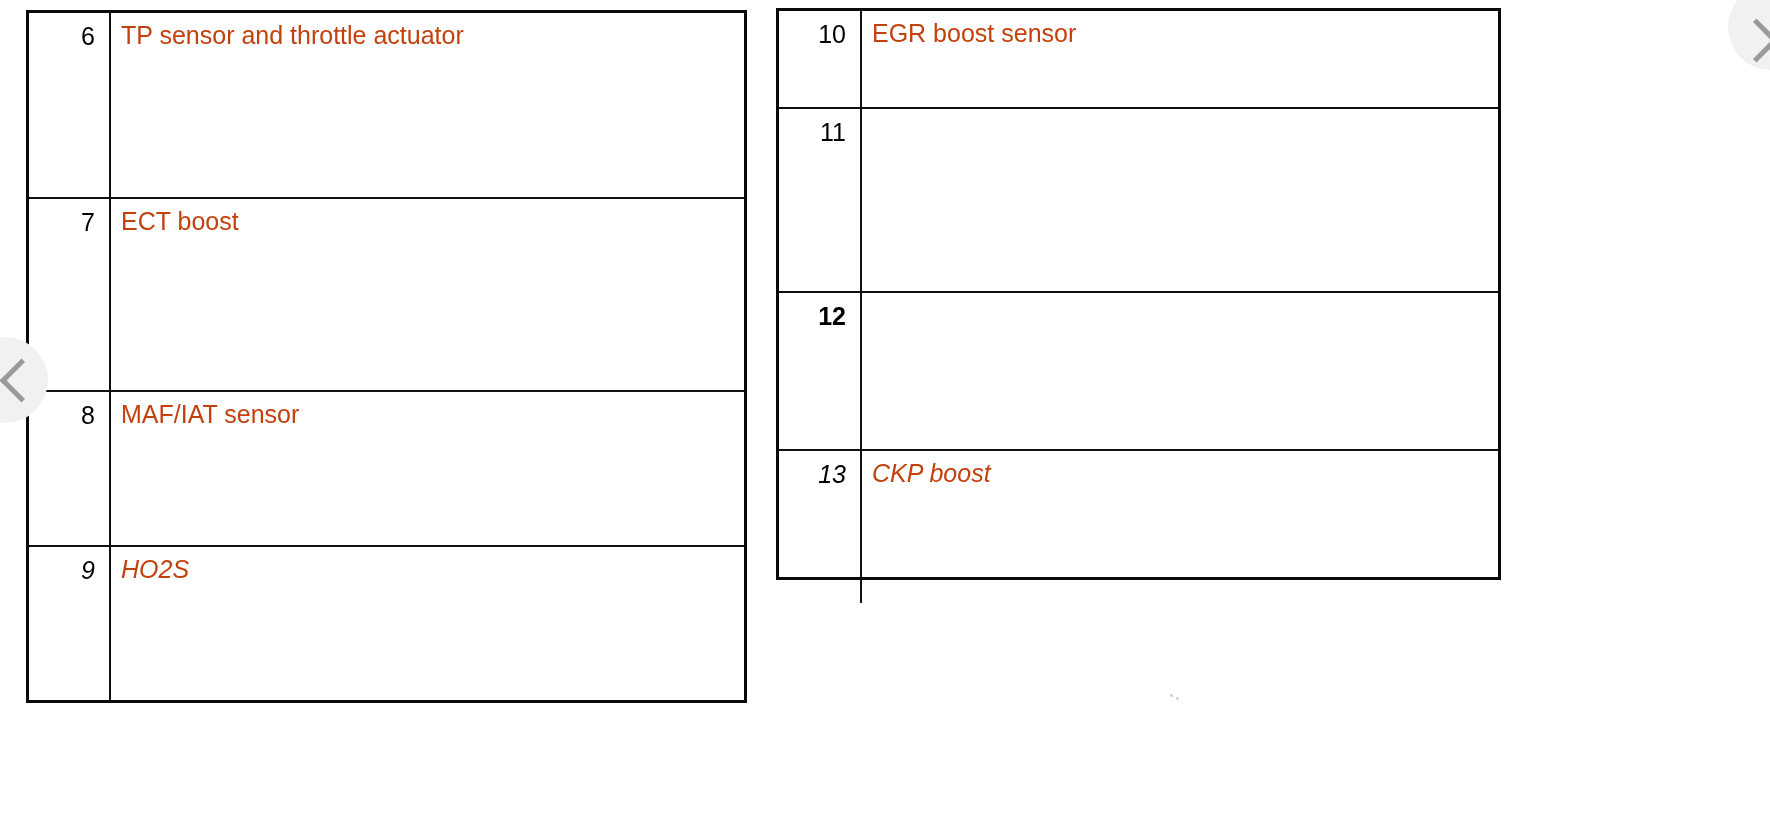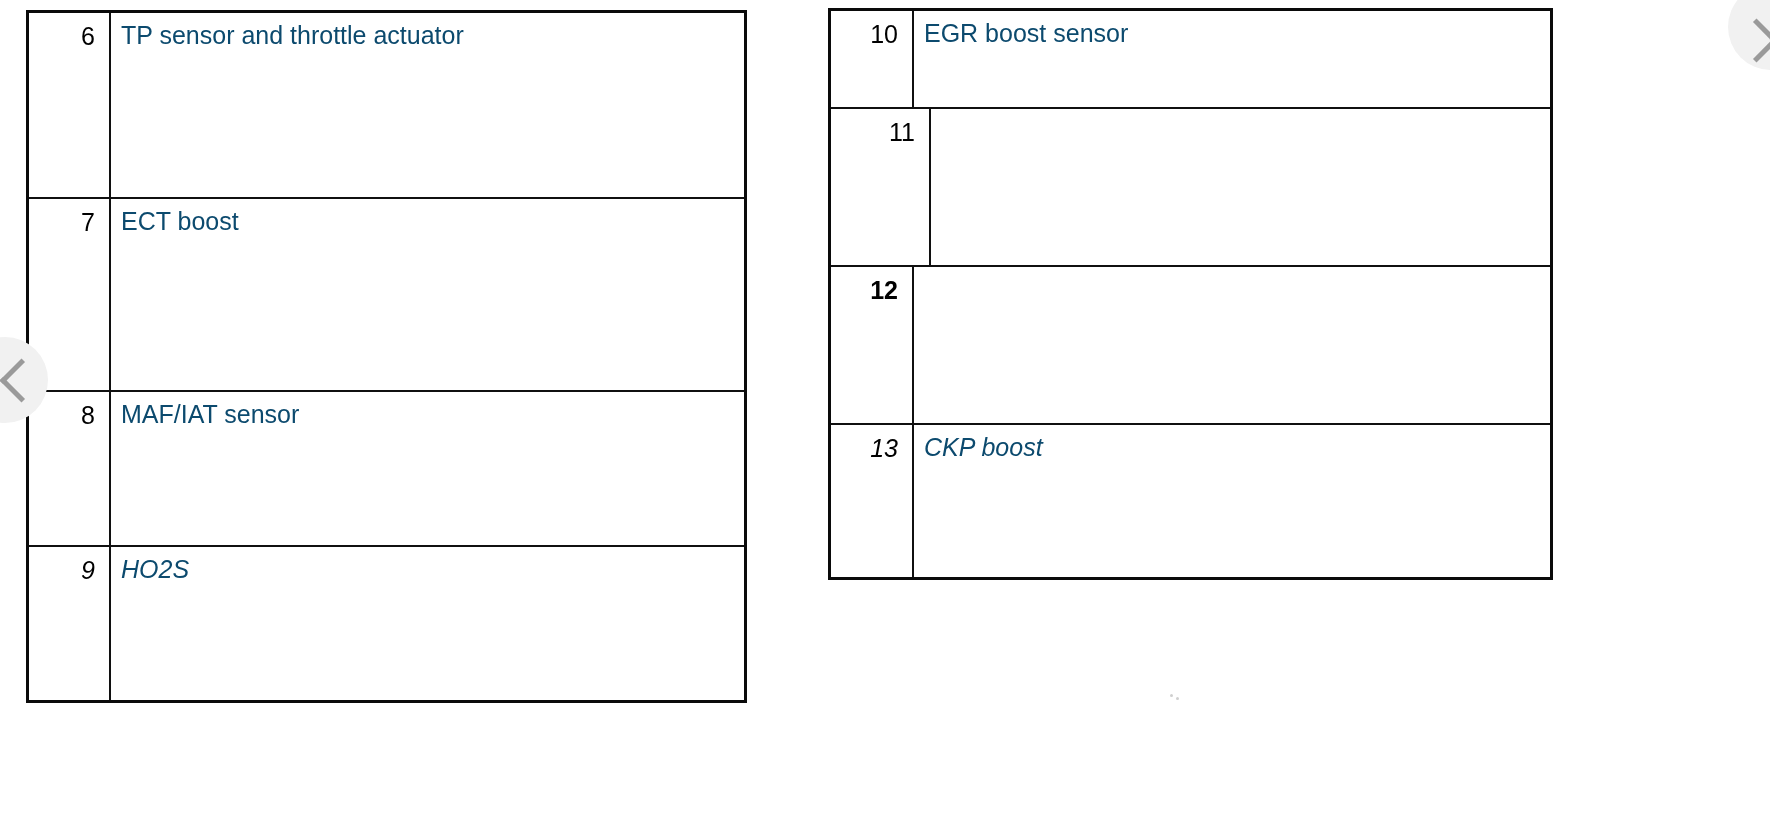--- a/index.html
+++ b/index.html
@@ -45,49 +45,49 @@
     font-size: 25px;
     line-height: 1.05;
     color: #000000;
     flex: 0 0 auto;
   }
   .cell-label {
     box-sizing: border-box;
     padding: 9px 0 0 10px;
     font-size: 25px;
     line-height: 1.05;
-    color: #0c4a6e;
+    color: #c2410c;
     flex: 1 1 auto;
     white-space: nowrap;
     overflow: hidden;
   }
 
   
   #table-left {
     left: 26px;
     top: 10px;
     width: 721px;
     height: 693px;
   }
   #table-left .cell-num { width: 82px; }
   #table-left .r0 { height: 186px; }
   #table-left .r1 { height: 193px; }
   #table-left .r2 { height: 155px; }
   #table-left .r3 { height: 153px; }
 
   
   #table-right {
-    left: 828px;
+    left: 776px;
     top: 8px;
     width: 725px;
     height: 572px;
   }
   #table-right .cell-num { width: 83px; }
   #table-right .r0 { height: 98px; }
-  #table-right .r1 { height: 158px; padding-left: 17px; }
+  #table-right .r1 { height: 184px; }
   #table-right .r2 { height: 158px; font-weight: bold; }
   #table-right .r3 { height: 152px; }
 
   
   .speckle {
     position: absolute;
     width: 3px;
     height: 3px;
     background: #cfcfcf;
     border-radius: 50%;

